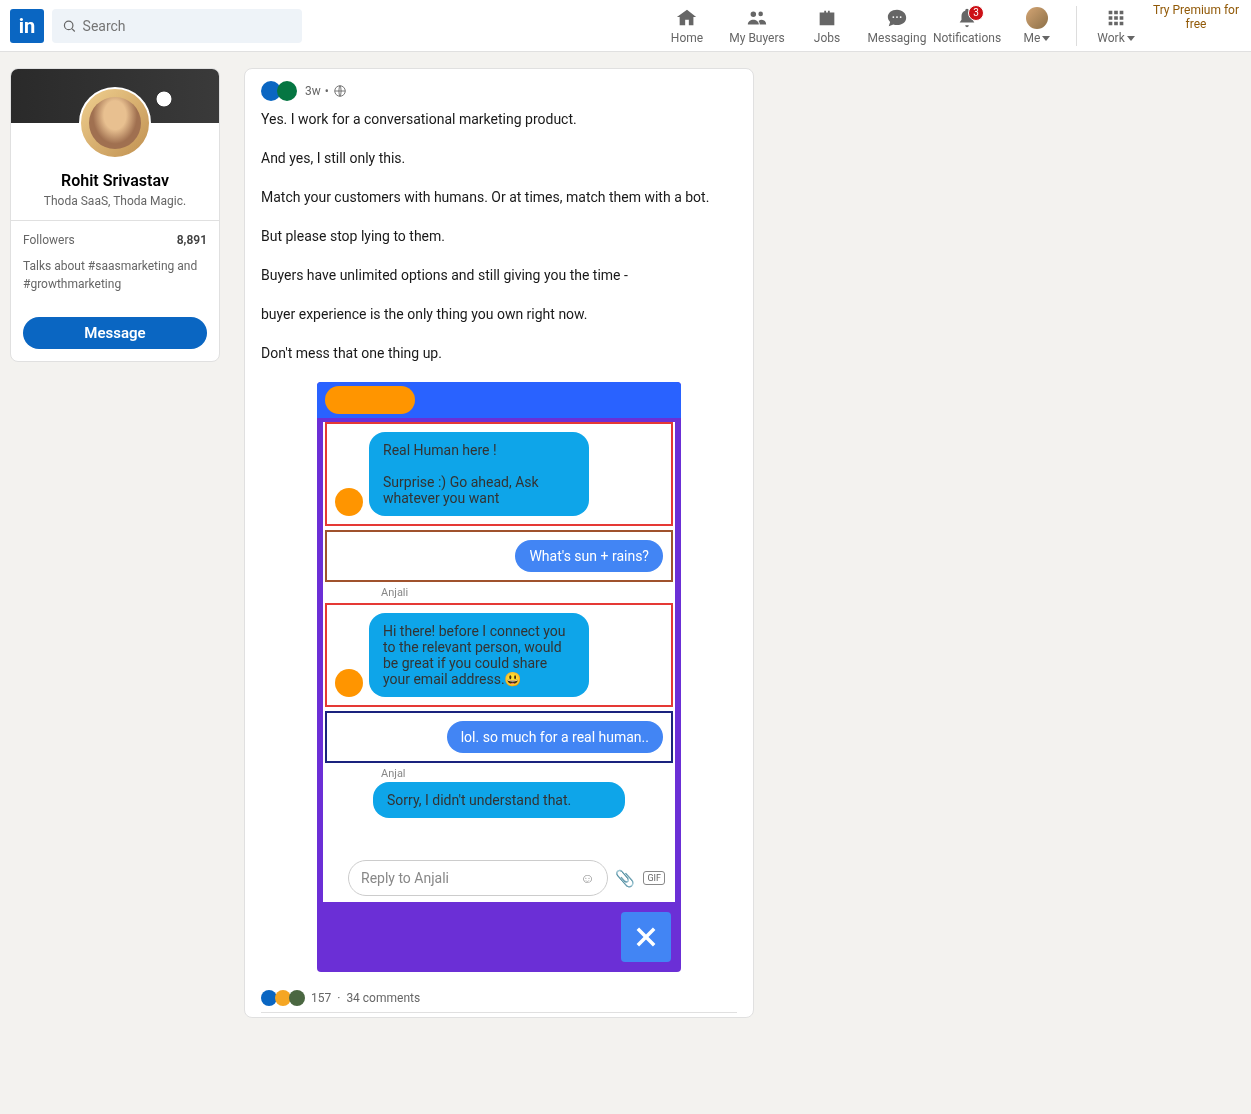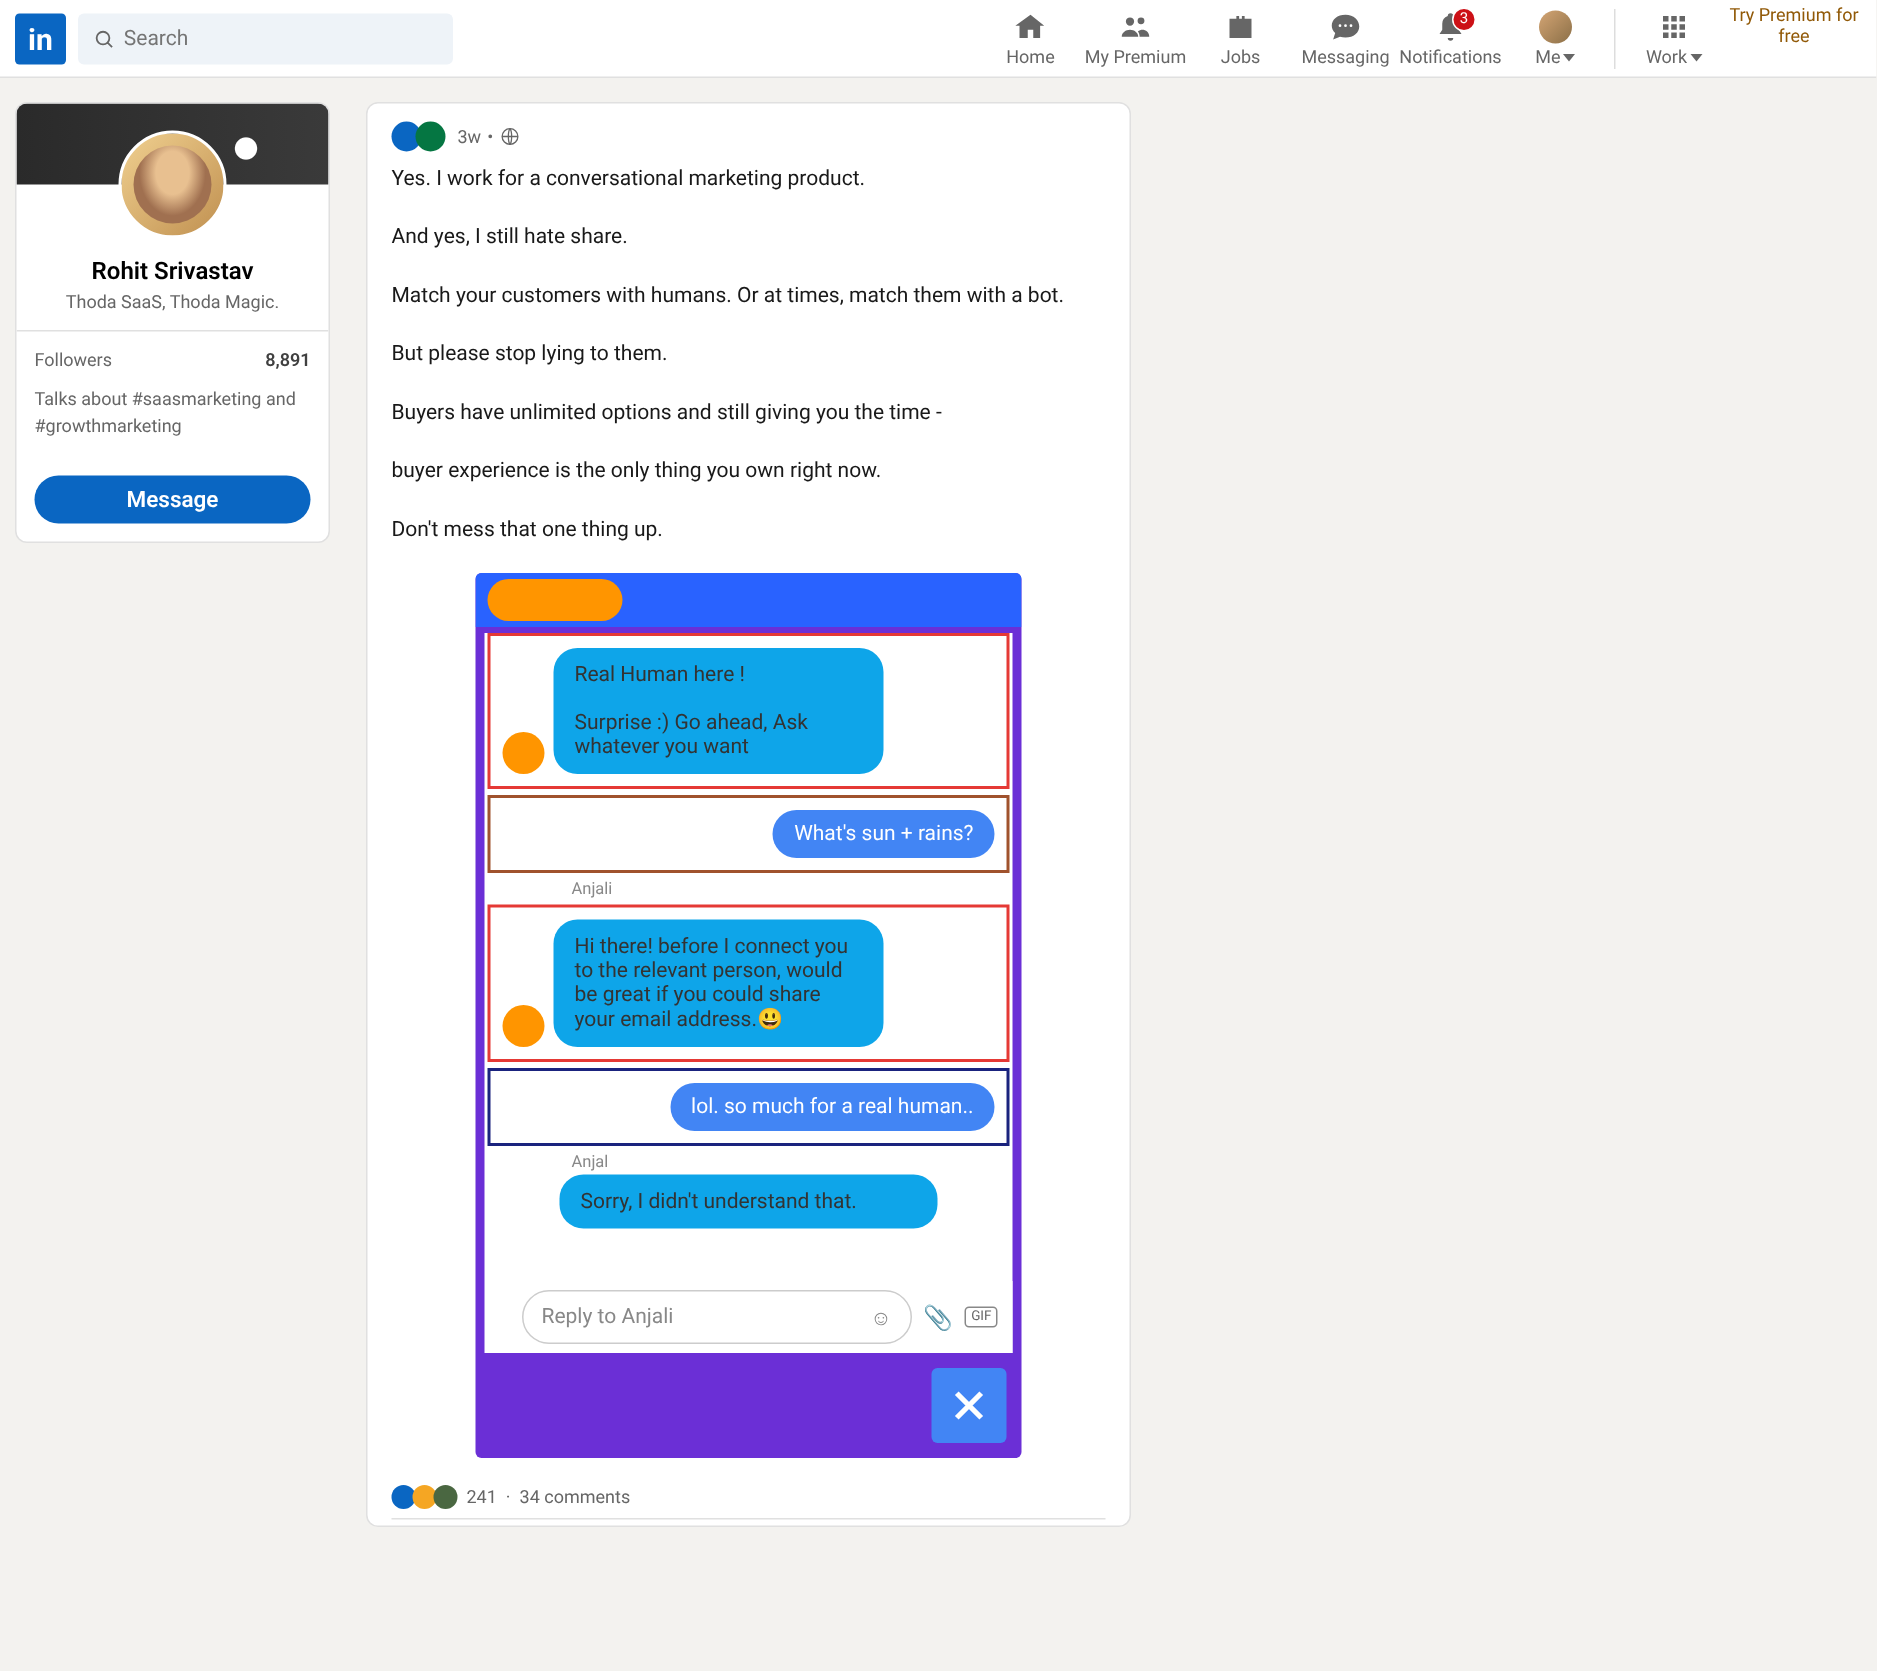--- a/index.html
+++ b/index.html
@@ -84,21 +84,21 @@
     <div class="nav-item">
       <svg viewBox="0 0 24 24">
           <path d="M12 3l10 8h-3v9h-5v-6h-4v6H4v-9H1z"></path>
         </svg>
       <span class="nav-label">Home</span>
     </div>
     <div class="nav-item">
       <svg viewBox="0 0 24 24">
           <path d="M8 11a3 3 0 100-6 3 3 0 000 6zm8-1a2.5 2.5 0 100-5 2.5 2.5 0 000 5zM2 19c0-3 3-5 6-5s6 2 6 5H2zm13 0c0-1.5-.5-2.8-1.3-3.8 1-.8 2.2-1.2 3.3-1.2 2.5 0 5 1.8 5 5h-7z"></path>
         </svg>
-      <span class="nav-label">My Premium</span>
+      <span class="nav-label">My Buyers</span>
     </div>
     <div class="nav-item">
       <svg viewBox="0 0 24 24">
           <path d="M9 4h6v2h5v14H4V6h5V4zm2 0v2h2V4h-2z"></path>
         </svg>
       <span class="nav-label">Jobs</span>
     </div>
     <div class="nav-item">
       <svg viewBox="0 0 24 24">
           <path d="M12 3C6 3 2 6.5 2 11c0 2 1 4 2.5 5.3L3 21l5-2c1.2.4 2.6.6 4 .6 6 0 10-3.5 10-8S18 3 12 3zm-4 9a1 1 0 110-2 1 1 0 010 2zm4 0a1 1 0 110-2 1 1 0 010 2zm4 0a1 1 0 110-2 1 1 0 010 2z"></path>
@@ -152,21 +152,21 @@
         <span class="meta-dot" style="background:#057642;margin-left:-8px"></span>
         <span style="margin-left:4px">3w</span>
         <span>•</span>
         <svg width="14" height="14" viewBox="0 0 24 24">
             <circle cx="12" cy="12" r="9" fill="none" stroke="#666" stroke-width="1.5"></circle>
             <path d="M3 12h18M12 3c2.5 3 2.5 15 0 18M12 3c-2.5 3-2.5 15 0 18" fill="none" stroke="#666" stroke-width="1.5"></path>
           </svg>
       </div>
       <div class="post-text">
         <p>Yes. I work for a conversational marketing product.</p>
-        <p>And yes, I still hate share.</p>
+        <p>And yes, I still only this.</p>
         <p>Match your customers with humans. Or at times, match them with a bot.</p>
         <p>But please stop lying to them.</p>
         <p>Buyers have unlimited options and still giving you the time -</p>
         <p>buyer experience is the only thing you own right now.</p>
         <p>Don't mess that one thing up.</p>
       </div>
 
       <div class="chat-img">
         <div class="chat-top">
             <div class="orange-blob"></div>
@@ -206,20 +206,20 @@
             <svg viewBox="0 0 24 24">
               <path d="M5 5l14 14M19 5L5 19"></path>
             </svg>
           </div>
       </div>
 
       <div class="engagement">
         <span class="react-ic r1"></span>
         <span class="react-ic r2"></span>
         <span class="react-ic r3"></span>
-        <span style="margin-left:4px">241</span>
+        <span style="margin-left:4px">157</span>
         <span style="margin:0 4px">·</span>
         <span>34 comments</span>
       </div>
 
     </div>
   </div>
 </div>
 
 </body></html>

